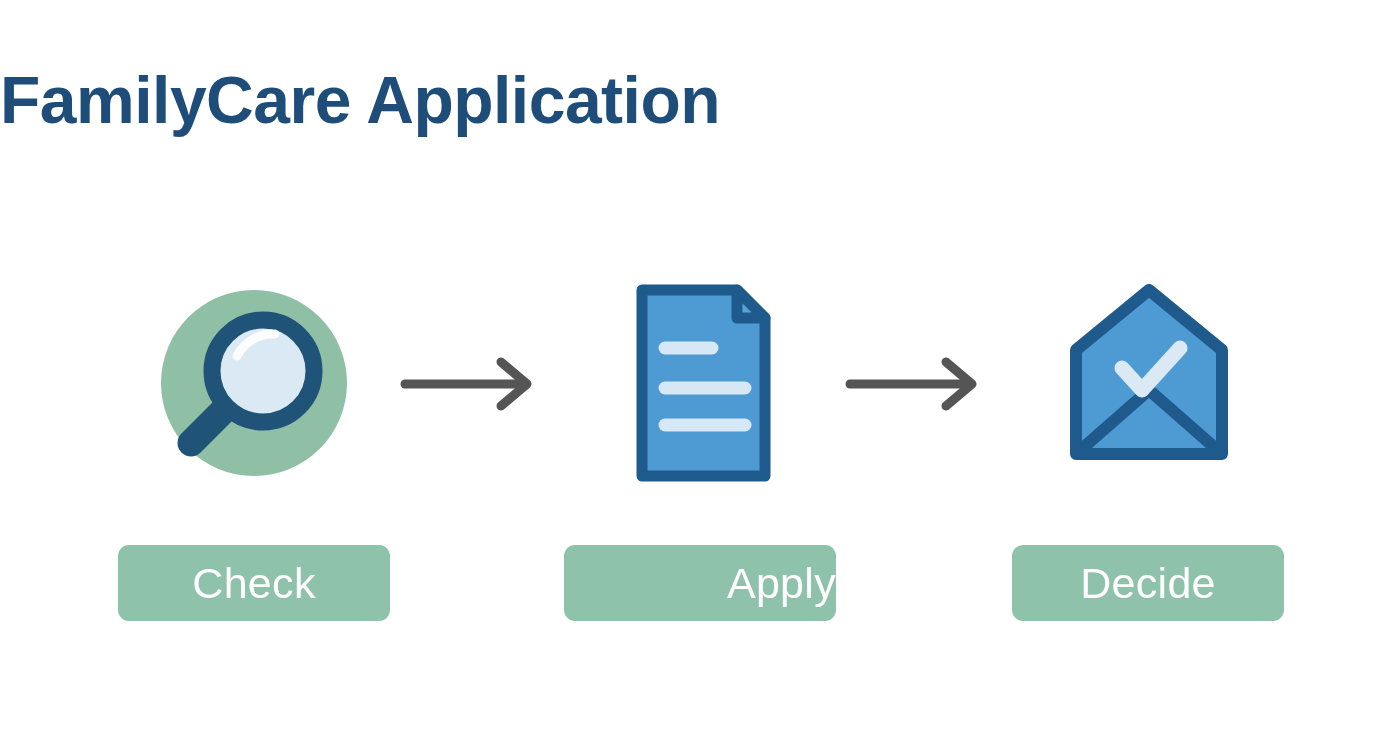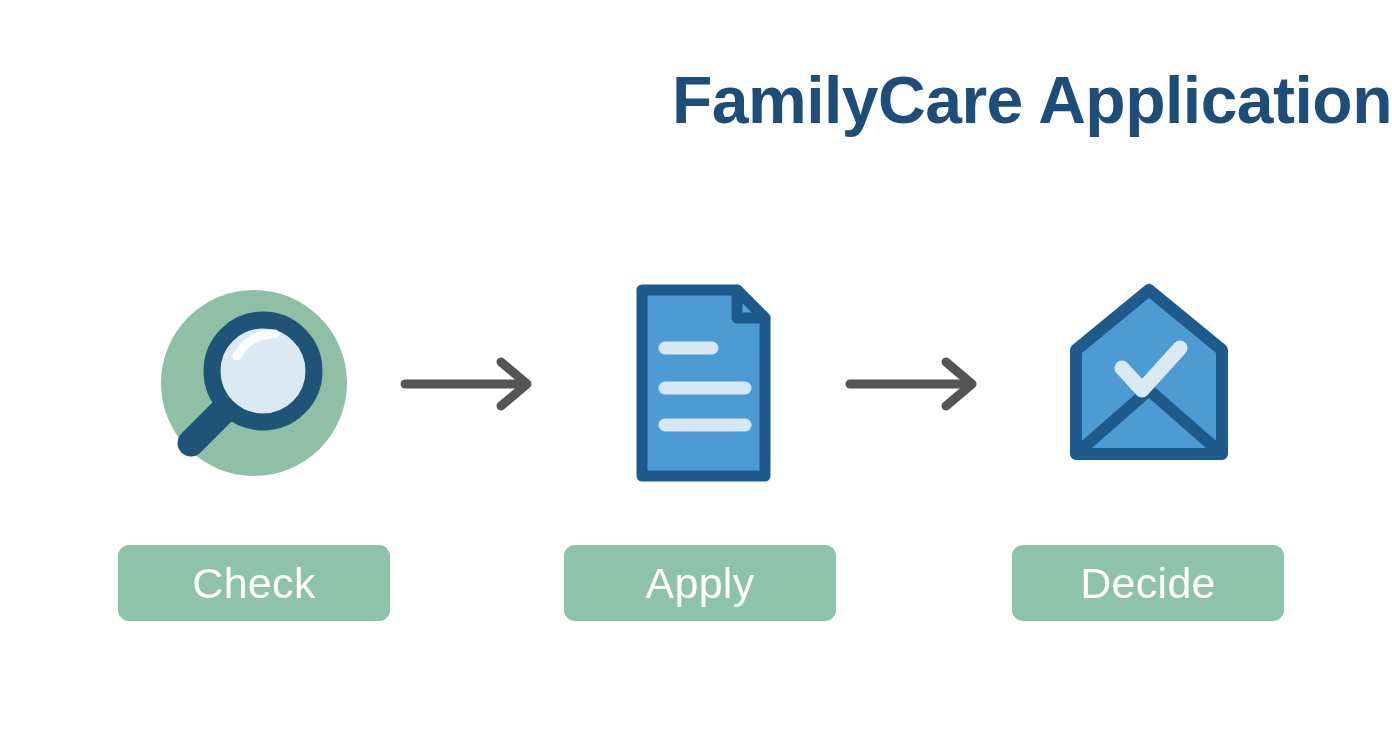--- a/index.html
+++ b/index.html
@@ -19,21 +19,21 @@
     height: 752px;
     background: #ffffff;
   }
 
   
   #title {
     position: absolute;
     left: 0;
     top: 62px;
     width: 1392px;
-    text-align: right;
+    text-align: left;
     font-size: 66px;
     font-weight: 700;
     letter-spacing: -0.5px;
     color: #1f4d7a;
     font-family: "Liberation Sans", sans-serif;
     white-space: nowrap;
   }
 
   
   #flow {
@@ -88,21 +88,21 @@
   .pill-label {
     color: #ffffff;
     font-size: 43px;
     font-weight: 400;
     letter-spacing: 0.3px;
     font-family: "Liberation Sans", sans-serif;
     line-height: 1;
     white-space: nowrap;
   }
   #pill-check  { left: 118px; }
-  #pill-apply  { left: 564px; }
+  #pill-apply  { left: 564px; justify-content: flex-end; }
   #pill-decide { left: 1012px; align-items: center; }
 </style>
 </head>
 <body>
 
 <div id="page">
 
   <div id="title">FamilyCare Application</div>
 
   <div id="flow">

